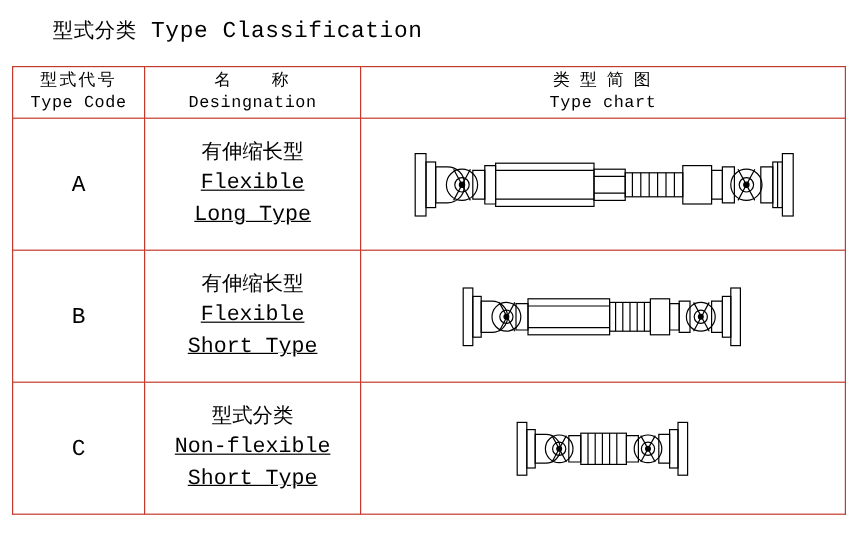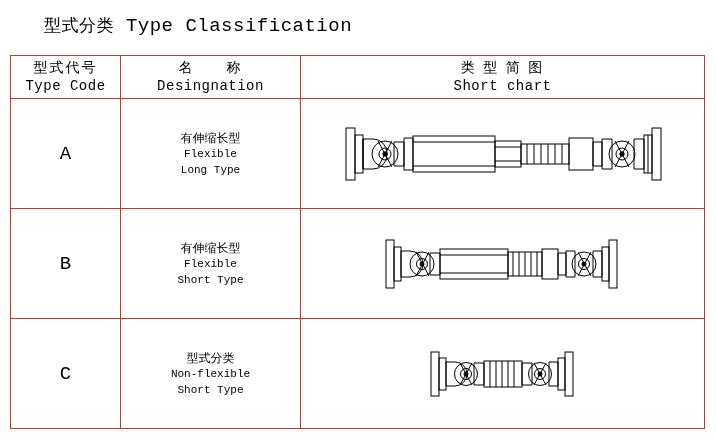--- a/index.html
+++ b/index.html
@@ -69,29 +69,30 @@
   }
   tbody td {
     height: 109px;
   }
   .code-letter {
     font-family: "Liberation Mono", monospace;
     font-size: 19px;
   }
   .name-cn {
     font-family: "DejaVu Sans", sans-serif;
-    font-size: 12px;
+    font-size: 17px;
     display: block;
     line-height: 1.5;
   }
   .name-en {
     font-family: "Liberation Mono", monospace;
-    font-size: 11px;
+    font-size: 18px;
     display: block;
     line-height: 1.45;
+    text-decoration: underline;
   }
   .chart-cell svg {
     display: block;
     margin: 0 auto;
   }
 </style>
 </head>
 <body>
 
 <div class="page">
@@ -112,21 +113,21 @@
         <td>
           <span class="hdr-cn">型式代号</span>
           <span class="hdr-en">Type Code</span>
         </td>
         <td>
           <span class="hdr-cn">名　　称</span>
           <span class="hdr-en">Desingnation</span>
         </td>
         <td>
           <span class="hdr-cn">类 型 简 图</span>
-          <span class="hdr-en">Short  chart</span>
+          <span class="hdr-en">Type  chart</span>
         </td>
       </tr>
     </thead>
     <tbody>
 
       <tr>
         <td>
           <span class="code-letter">A</span>
         </td>
         <td>

